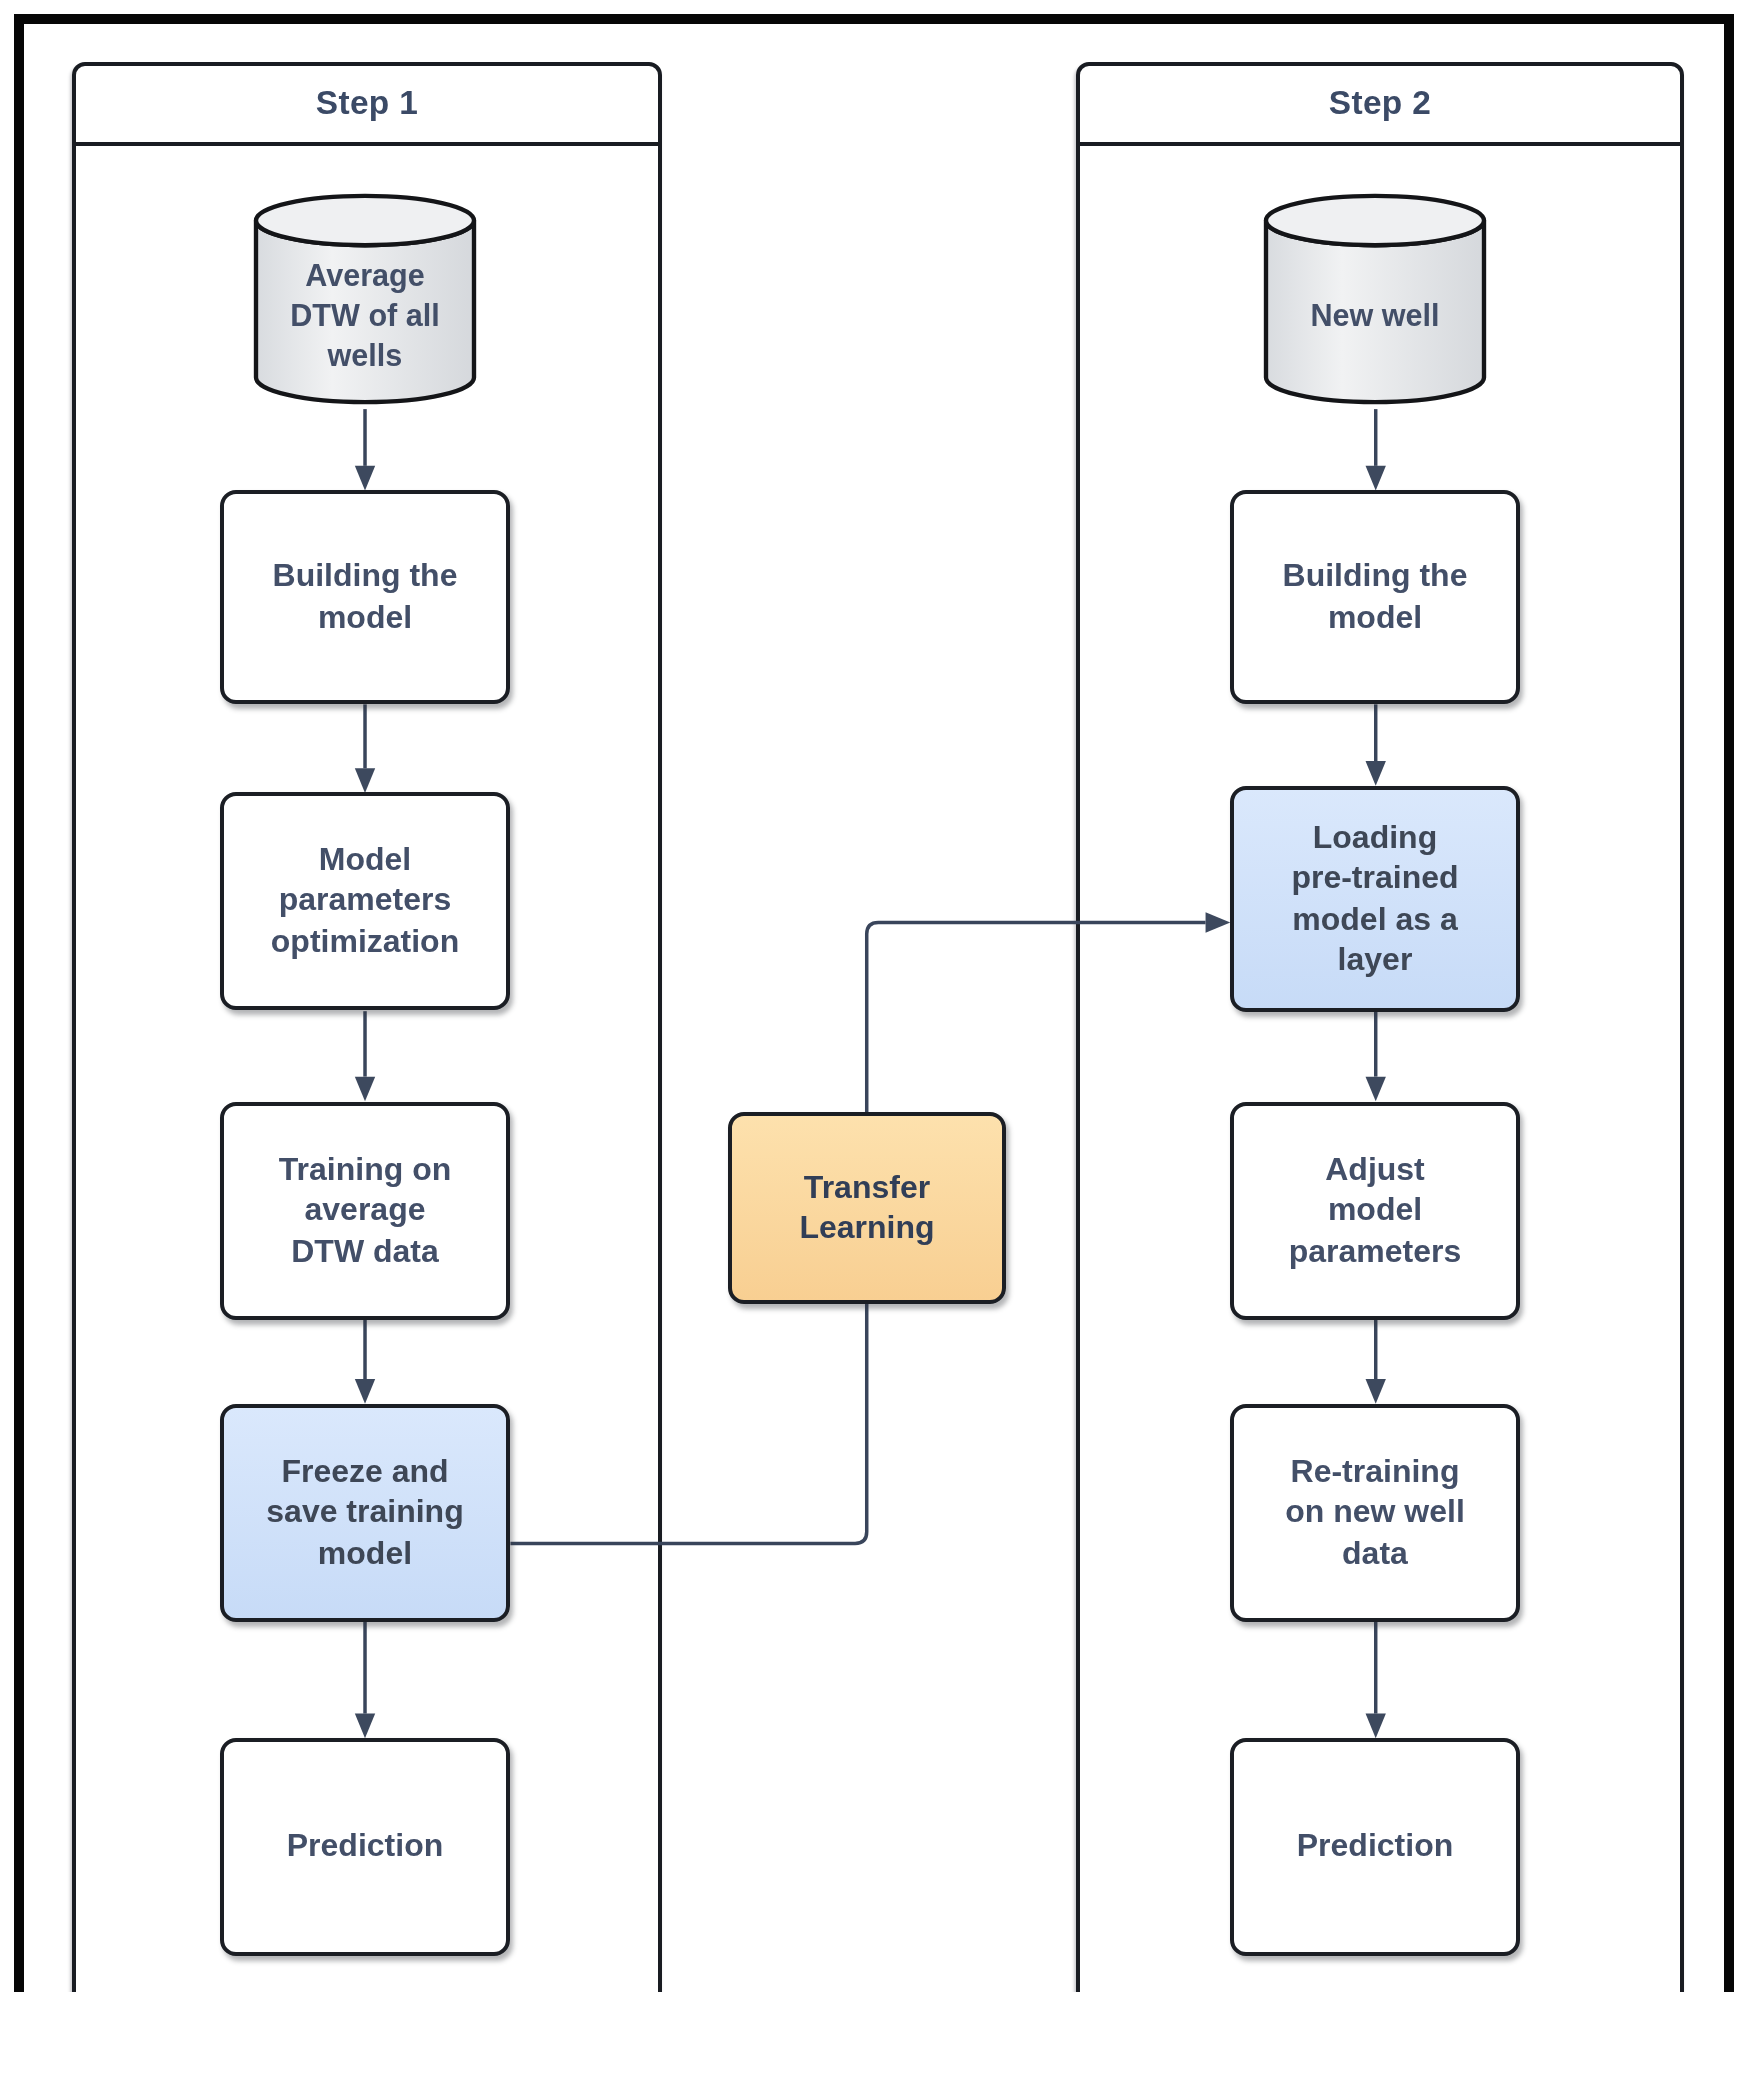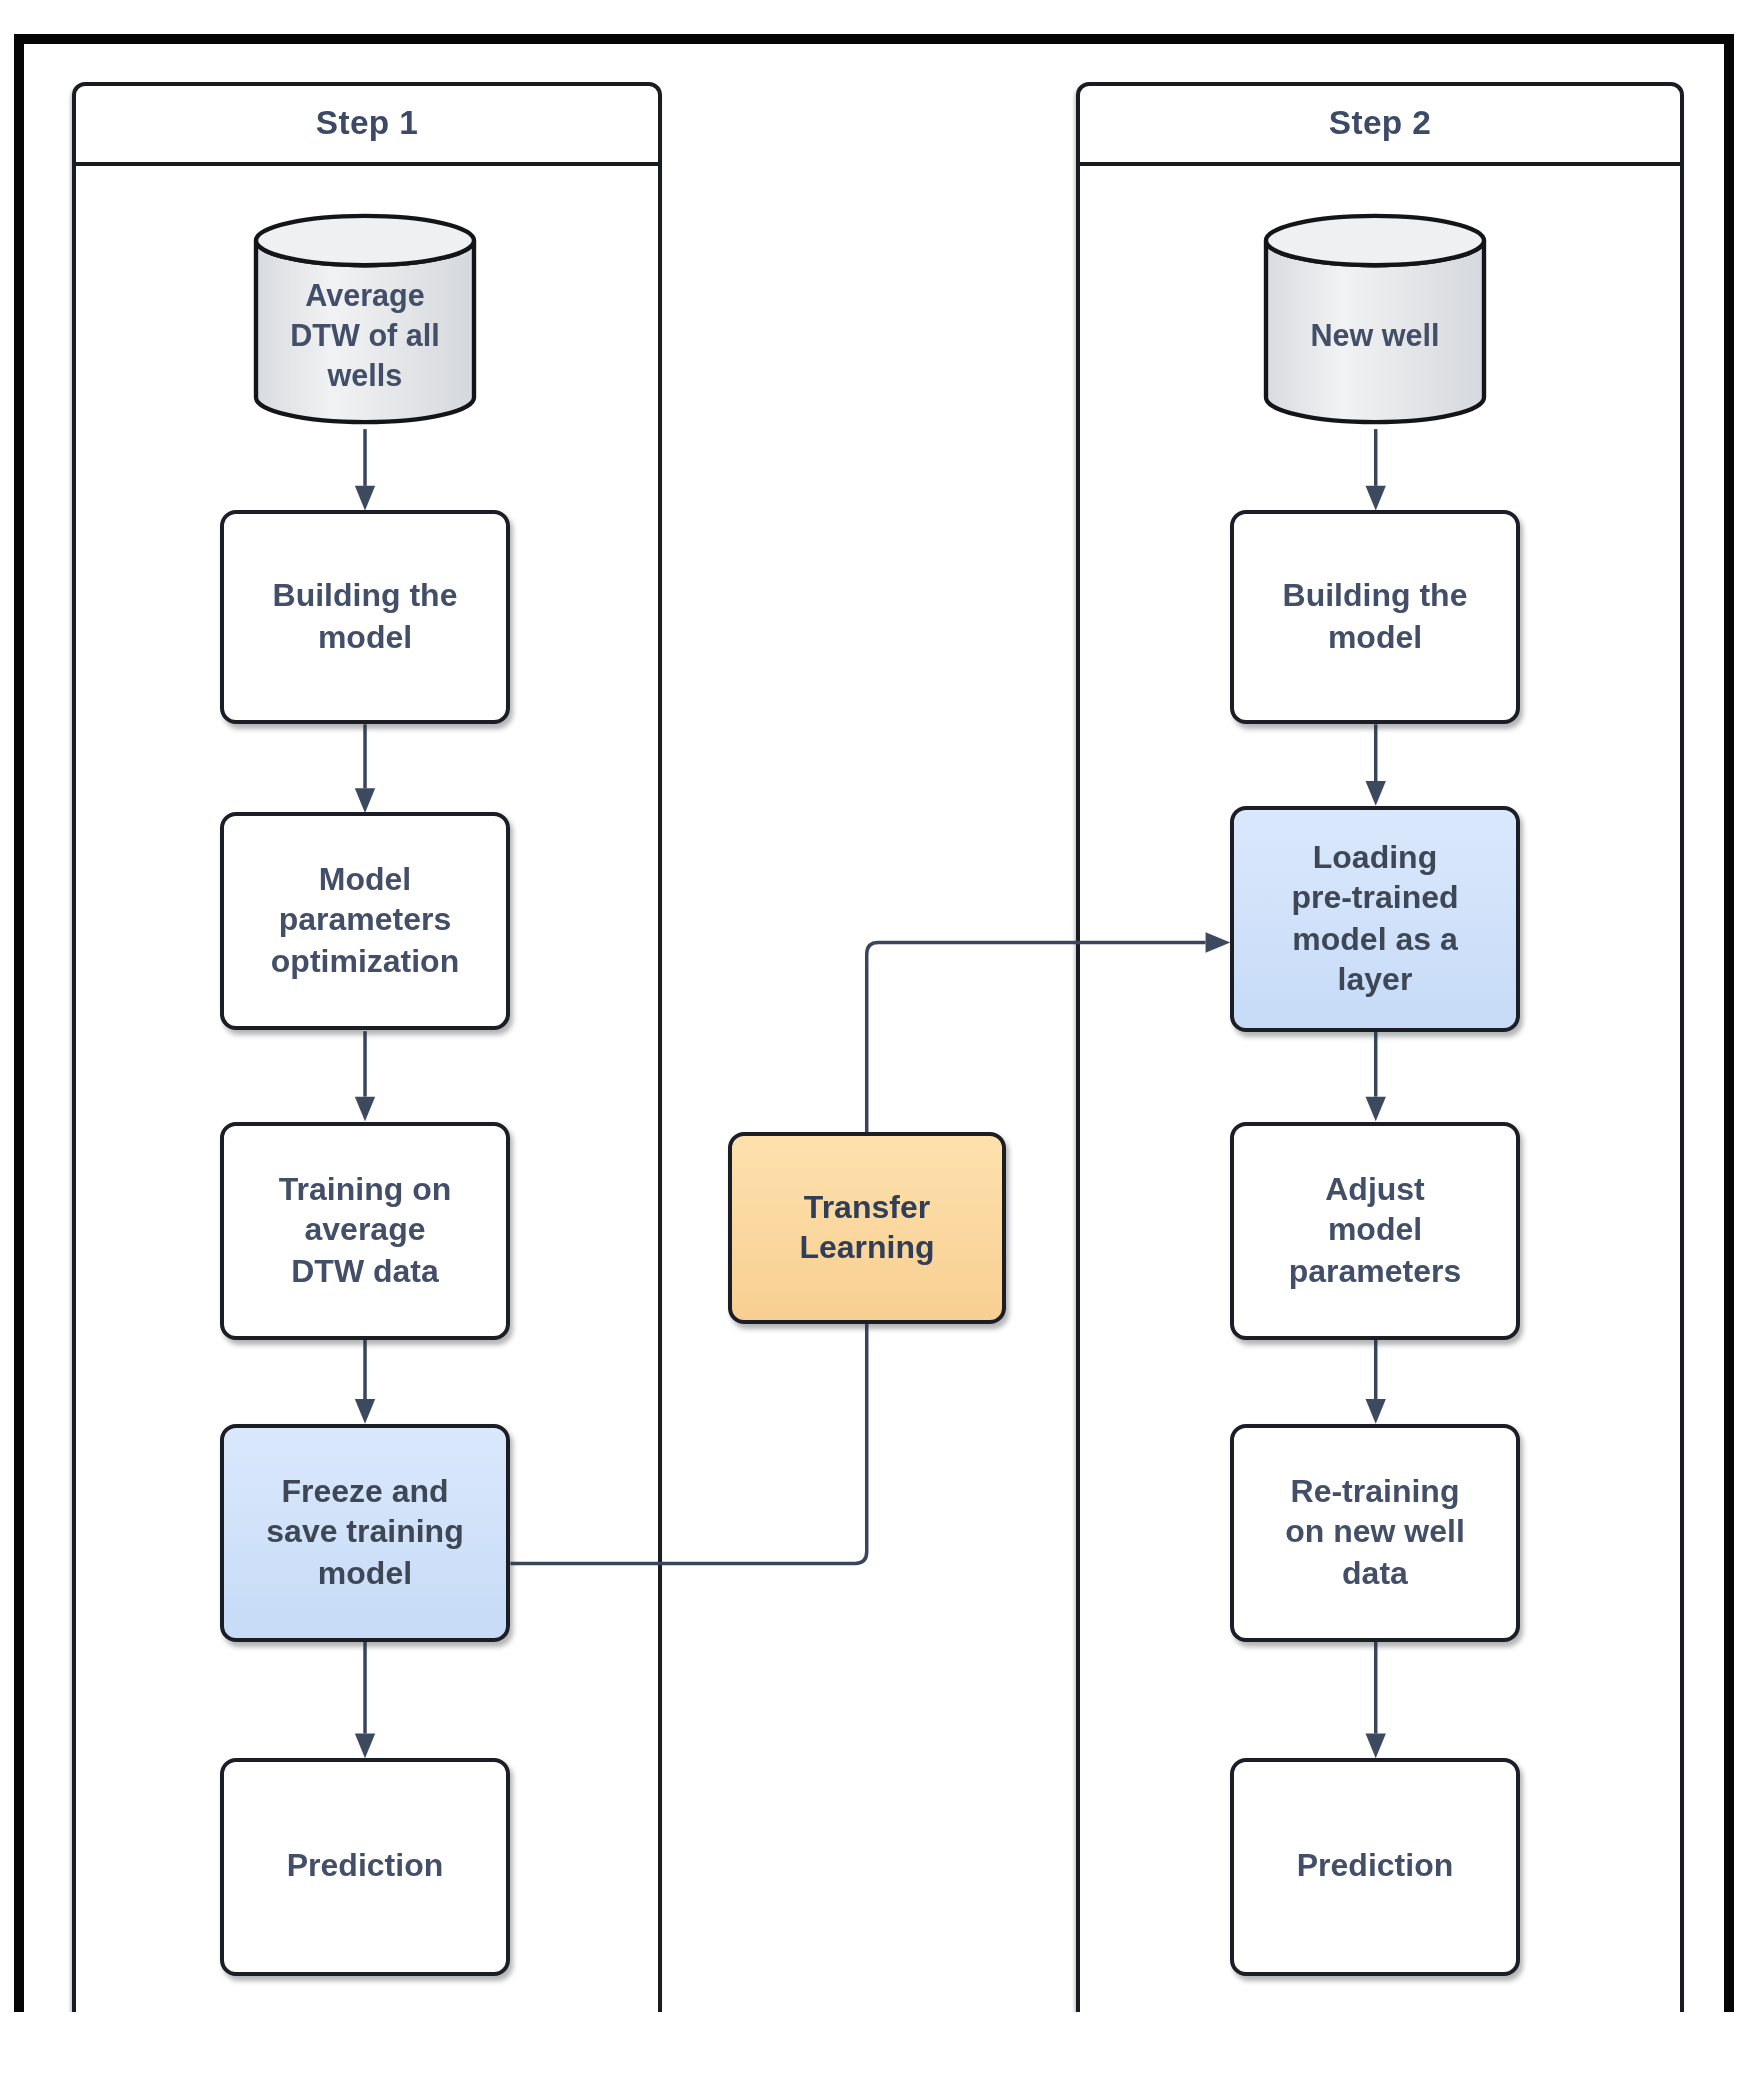--- a/index.html
+++ b/index.html
@@ -1,16 +1,16 @@
 <!DOCTYPE html>
 <html style="font-size:11.6px"><head>
 <meta charset="utf-8">
 <style>
   html,body{margin:0;padding:0;background:#ffffff;}
-  #stage{width:1748px;height:1992px;position:relative;overflow:hidden;background:#ffffff;margin-top:20px;}
+  #stage{width:1748px;height:1992px;position:relative;overflow:hidden;background:#ffffff;}
   #canvas{width:874px;height:1049px;position:relative;transform:scale(2);transform-origin:0 0;
           font-family:"Liberation Sans", sans-serif;}
   .frame{position:absolute;left:7.3px;top:7.3px;right:7.3px;bottom:7.3px;border:5.8px solid #060606;}
   .panel{position:absolute;border:2.2px solid #191c22;border-radius:6.5px;background:transparent;
          z-index:1;box-shadow:-0.7px 1.5px 1.5px rgba(60,60,70,.25);}
   .panel-header{height:38px;border-bottom:2.2px solid #191c22;display:flex;align-items:center;
                 justify-content:center;}
   .panel-title{font-weight:bold;font-size:16.7px;color:#3b4a66;letter-spacing:0.2px;}
   .node{position:absolute;box-sizing:border-box;width:145px;background:#ffffff;
         border:2.2px solid #1b1e24;border-radius:8px;display:flex;align-items:center;

